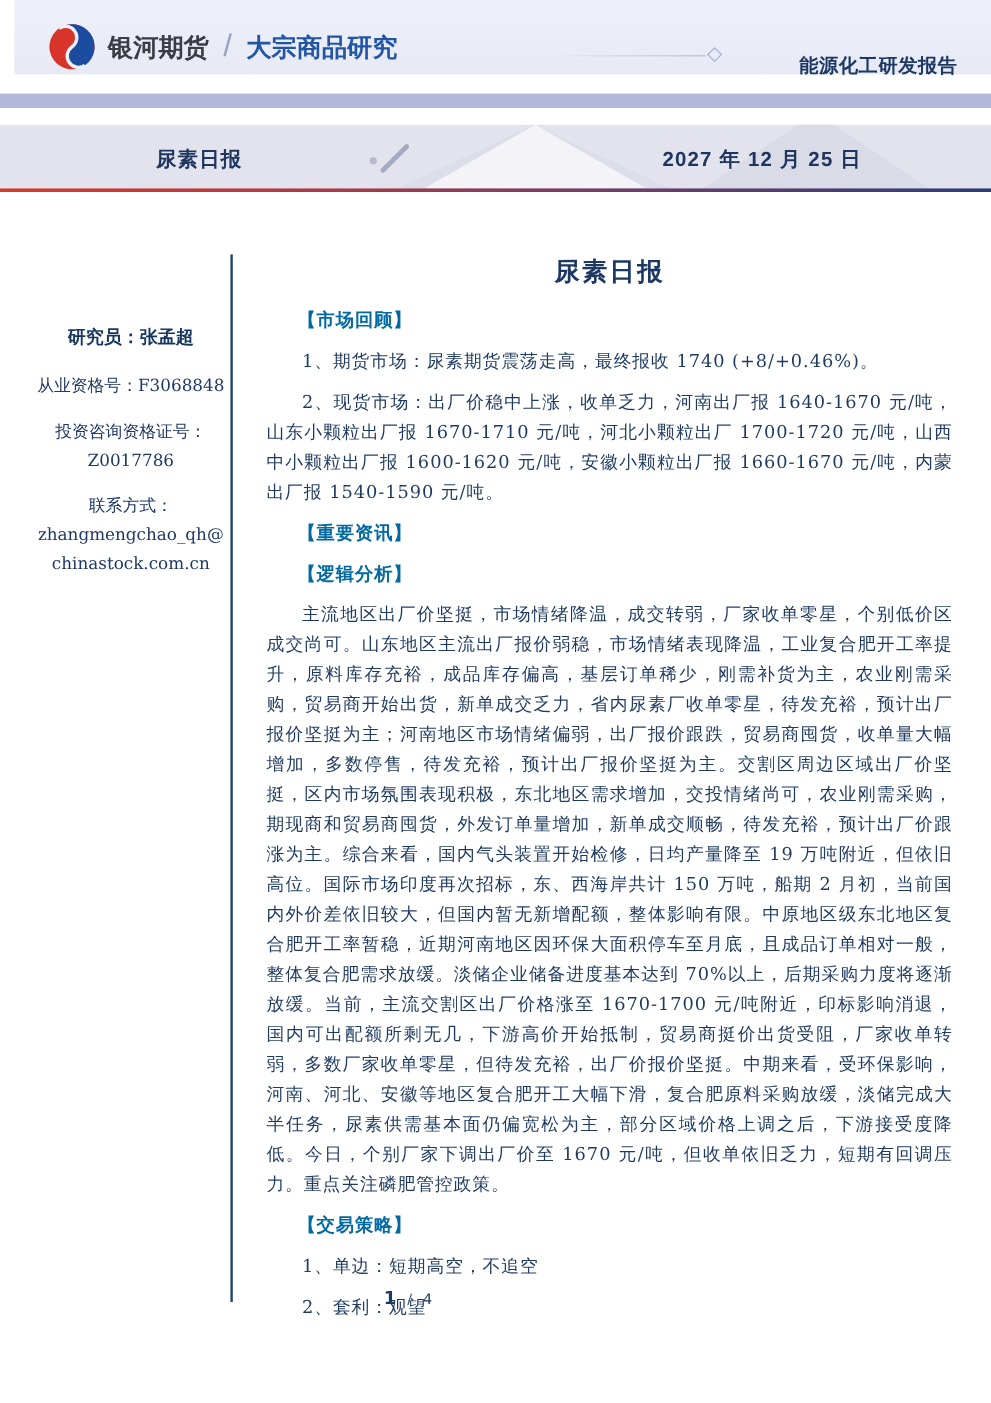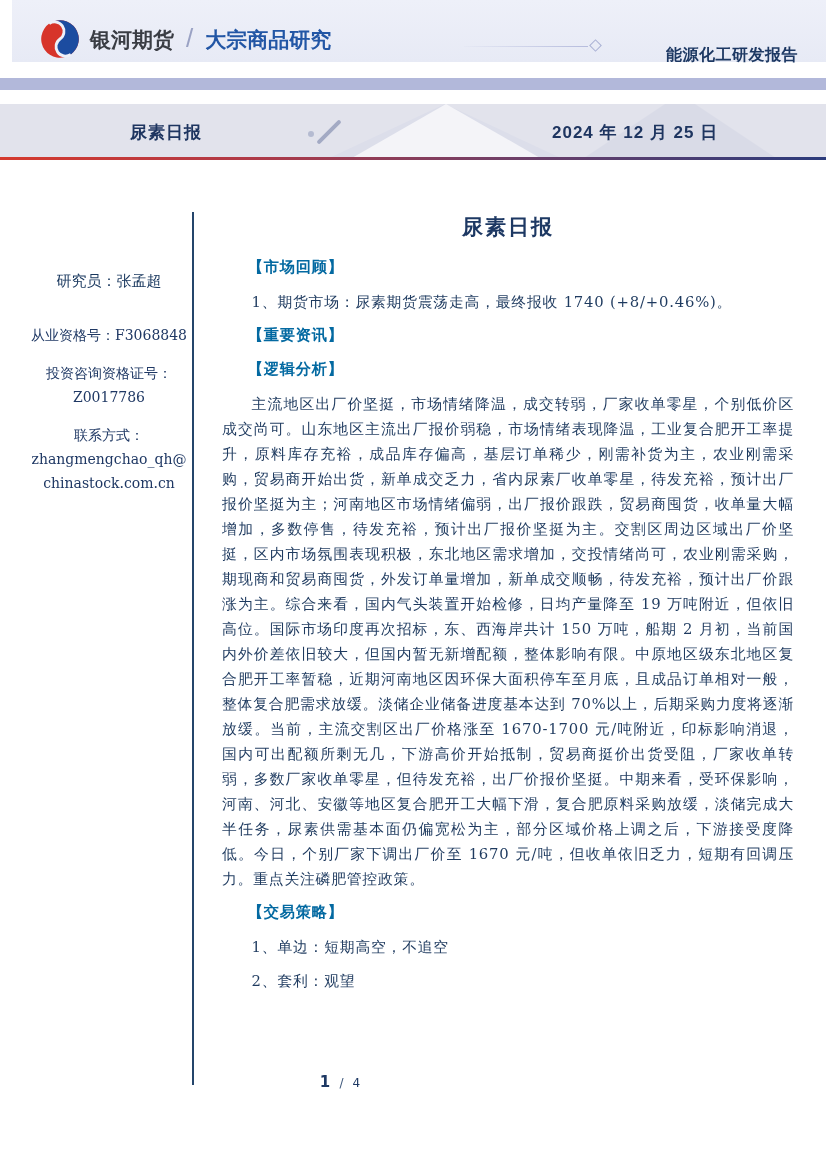--- a/index.html
+++ b/index.html
@@ -81,21 +81,21 @@
     background:linear-gradient(90deg,#d53a2e 0%,#b03a47 30%,#6f3f68 62%,#2c3c7c 100%);
   }
 
   
   .sidebar {
     position:absolute; left:30px; top:272px; width:158px;
     text-align:center; color:#1f3864;
   }
   .sidebar .researcher {
     font-family:"Liberation Sans","DejaVu Sans",sans-serif;
-    font-weight:normal; font-size:15px; color:#17365d; margin-bottom:32px;
+    font-weight:bold; font-size:15px; color:#17365d; margin-bottom:19px;
   }
   .sidebar .line { font-size:14px; line-height:24px; }
   .sidebar .grp { margin-bottom:14px; }
   .divider {
     position:absolute; left:192px; top:212px; width:2px; height:873px;
     background:#24456b;
   }
 
   
   .main {
@@ -149,21 +149,21 @@
   </div>
   <div class="band"></div>
 
   <div class="banner">
     <div class="tri-big"></div>
     <div class="tri-right"></div>
     <div class="tri-light"></div>
     <div class="dot-mark"></div>
     <div class="slash-mark"></div>
     <div class="banner-title">尿素日报</div>
-    <div class="banner-date">2024 年 12 月 25 日</div>
+    <div class="banner-date">2027 年 12 月 25 日</div>
   </div>
   <div class="rule"></div>
 
   <aside class="sidebar">
     <div class="researcher">研究员：张孟超</div>
     <div class="grp">
       <div class="line">从业资格号：F3068848</div>
     </div>
     <div class="grp">
       <div class="line">投资咨询资格证号：</div>
@@ -176,20 +176,21 @@
     </div>
   </aside>
   <div class="divider"></div>
 
   <main class="main">
     <h1 class="main-title">尿素日报</h1>
 
     <section>
       <h3 class="sec-heading">【市场回顾】</h3>
       <p>1、期货市场：尿素期货震荡走高，最终报收 1740 (+8/+0.46%)。</p>
+      <p>2、现货市场：出厂价稳中上涨，收单乏力，河南出厂报 1640-1670 元/吨，山东小颗粒出厂报 1670-1710 元/吨，河北小颗粒出厂 1700-1720 元/吨，山西中小颗粒出厂报 1600-1620 元/吨，安徽小颗粒出厂报 1660-1670 元/吨，内蒙出厂报 1540-1590 元/吨。</p>
     </section>
 
     <section>
       <h3 class="sec-heading">【重要资讯】</h3>
     </section>
 
     <section>
       <h3 class="sec-heading">【逻辑分析】</h3>
       <p>主流地区出厂价坚挺，市场情绪降温，成交转弱，厂家收单零星，个别低价区成交尚可。山东地区主流出厂报价弱稳，市场情绪表现降温，工业复合肥开工率提升，原料库存充裕，成品库存偏高，基层订单稀少，刚需补货为主，农业刚需采购，贸易商开始出货，新单成交乏力，省内尿素厂收单零星，待发充裕，预计出厂报价坚挺为主；河南地区市场情绪偏弱，出厂报价跟跌，贸易商囤货，收单量大幅增加，多数停售，待发充裕，预计出厂报价坚挺为主。交割区周边区域出厂价坚挺，区内市场氛围表现积极，东北地区需求增加，交投情绪尚可，农业刚需采购，期现商和贸易商囤货，外发订单量增加，新单成交顺畅，待发充裕，预计出厂价跟涨为主。综合来看，国内气头装置开始检修，日均产量降至 19 万吨附近，但依旧高位。国际市场印度再次招标，东、西海岸共计 150 万吨，船期 2 月初，当前国内外价差依旧较大，但国内暂无新增配额，整体影响有限。中原地区级东北地区复合肥开工率暂稳，近期河南地区因环保大面积停车至月底，且成品订单相对一般，整体复合肥需求放缓。淡储企业储备进度基本达到 70%以上，后期采购力度将逐渐放缓。当前，主流交割区出厂价格涨至 1670-1700 元/吨附近，印标影响消退，国内可出配额所剩无几，下游高价开始抵制，贸易商挺价出货受阻，厂家收单转弱，多数厂家收单零星，但待发充裕，出厂价报价坚挺。中期来看，受环保影响，河南、河北、安徽等地区复合肥开工大幅下滑，复合肥原料采购放缓，淡储完成大半任务，尿素供需基本面仍偏宽松为主，部分区域价格上调之后，下游接受度降低。今日，个别厂家下调出厂价至 1670 元/吨，但收单依旧乏力，短期有回调压力。重点关注磷肥管控政策。</p>
     </section>

